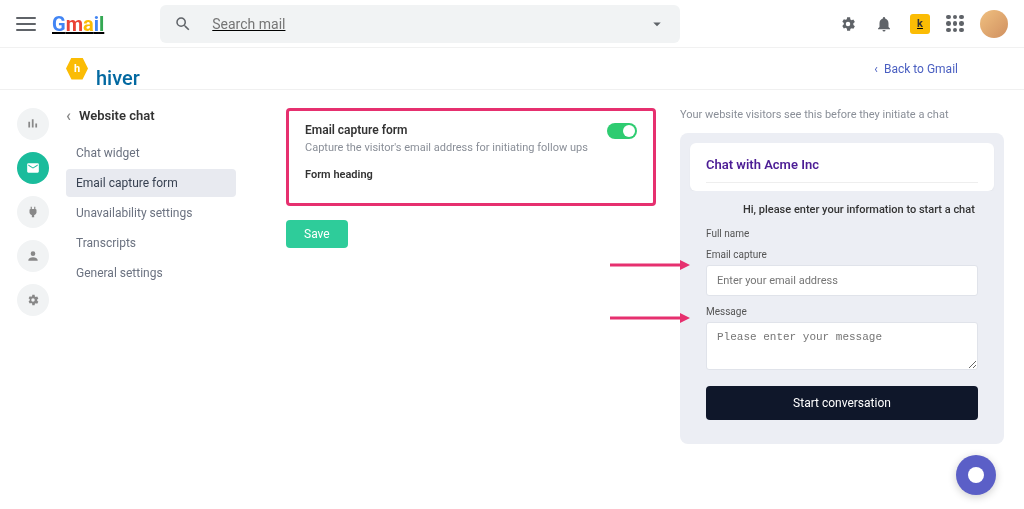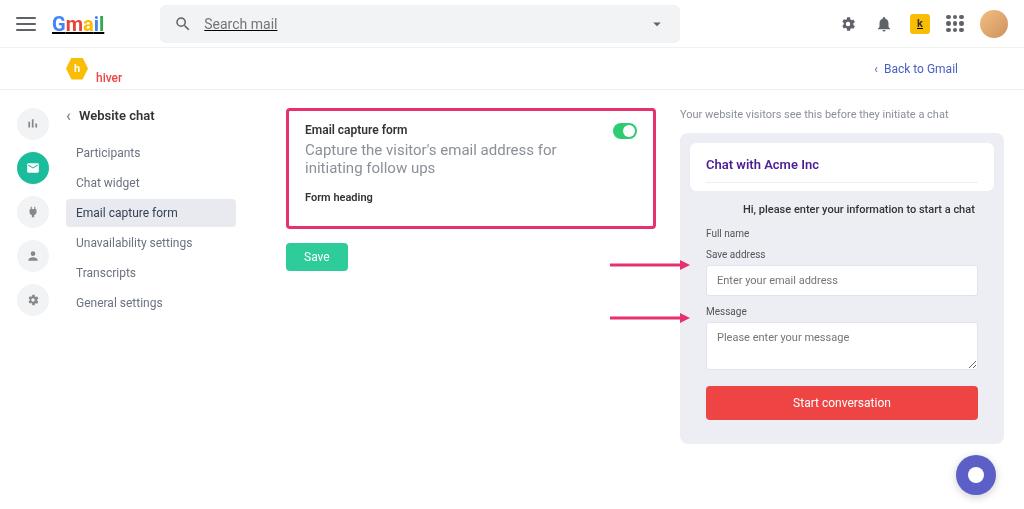--- a/index.html
+++ b/index.html
@@ -8,67 +8,67 @@
 .hamburger { width: 20px; height: 14px; display: flex; flex-direction: column; justify-content: space-between; margin-right: 16px; cursor: pointer; }
 .hamburger span { height: 2px; background: #5f6368; border-radius: 1px; }
 .gmail-logo { display: flex; align-items: center; gap: 4px; font-size: 19px; color: #5f6368; font-weight: 400; }
 .gmail-m { font-weight: bold; font-size: 20px; }
 .gmail-m .r { color: #ea4335; }
 .gmail-m .b { color: #4285f4; }
 .gmail-m .y { color: #fbbc04; }
 .gmail-m .g { color: #34a853; }
 .search-bar { margin-left: 56px; background: #f1f3f4; border-radius: 6px; height: 38px; width: 520px; display: flex; align-items: center; padding: 0 14px; }
 .search-bar svg { width: 18px; height: 18px; fill: #5f6368; }
-.search-bar input { border: none; background: transparent; outline: none; margin-left: 12px; font-size: 14px; flex: 1; color: #5f6368; }
+.search-bar input { border: none; background: transparent; outline: none; margin-left: 20px; font-size: 14px; flex: 1; color: #5f6368; }
 .search-bar .dropdown { margin-left: auto; }
 .header-icons { margin-left: auto; display: flex; align-items: center; gap: 16px; }
 .header-icon { width: 20px; height: 20px; display: flex; align-items: center; justify-content: center; cursor: pointer; }
 .header-icon svg { width: 18px; height: 18px; fill: #5f6368; }
 .badge-k { width: 20px; height: 20px; background: #fbbc04; border-radius: 3px; display: flex; align-items: center; justify-content: center; font-size: 11px; font-weight: bold; color: #333; }
 .apps-grid { width: 18px; height: 18px; display: grid; grid-template-columns: repeat(3,1fr); grid-template-rows: repeat(3,1fr); gap: 2px; }
 .apps-grid span { background: #5f6368; border-radius: 50%; }
 .avatar { width: 28px; height: 28px; border-radius: 50%; background: linear-gradient(135deg,#f0c080,#d09060); }
 .hiver-bar { height: 42px; display: flex; align-items: center; padding: 0 66px; border-bottom: 1px solid #f0f0f0; }
 .hiver-logo { display: flex; align-items: center; gap: 8px; }
 .hiver-hex { width: 22px; height: 22px; background: #fbbc04; clip-path: polygon(25% 0,75% 0,100% 50%,75% 100%,25% 100%,0 50%); display:flex; align-items:center; justify-content:center; font-size:11px; font-weight:bold; color:#fff;}
-.hiver-logo span.txt { font-size: 12px; color: #ef4444; font-weight: 500; margin-top: 19px; }
+.hiver-logo span.txt { font-size: 20px; color: #0369a1; font-weight: 500; margin-top: 19px; }
 .back-link { margin-left: auto; color: #4a5fc1; font-size: 12px; display: flex; align-items: center; gap: 6px; cursor: pointer; }
 .main { display: flex; padding-top: 6px; }
 .icon-rail { width: 66px; display: flex; flex-direction: column; align-items: center; gap: 12px; padding-top: 12px; }
 .rail-btn { width: 32px; height: 32px; border-radius: 50%; background: #f1f3f4; display: flex; align-items: center; justify-content: center; cursor: pointer; }
 .rail-btn.active { background: #1abc9c; }
 .rail-btn svg { width: 14px; height: 14px; fill: #888; }
 .rail-btn.active svg { fill: #fff; }
 .sidebar { width: 170px; padding-top: 10px; }
 .sidebar-title { font-size: 13px; font-weight: 600; color: #333; margin-bottom: 14px; display: flex; align-items: center; gap: 8px; cursor: pointer; }
 .sidebar-title .chev { font-size: 16px; color: #888; }
 .sidebar-item { font-size: 12px; color: #6b7280; padding: 7px 10px; margin-bottom: 2px; border-radius: 4px; cursor: pointer; }
 .sidebar-item.active { background: #e8eaf0; color: #374151; }
 .content { flex: 1; padding: 12px 20px 0 50px; display: flex; gap: 24px; }
 .form-area { width: 370px; }
 .highlight-box { border: 3px solid #e6306f; border-radius: 4px; padding: 12px 16px 16px; }
 .section-head { display: flex; justify-content: space-between; align-items: flex-start; }
 .section-head h3 { font-size: 12px; font-weight: 600; color: #333; margin-bottom: 4px; }
-.section-head p { font-size: 15px; color: #8a8f98; }
+.section-head p { font-size: 11px; color: #8a8f98; }
 .toggle { width: 30px; height: 16px; background: #2ecc71; border-radius: 10px; position: relative; cursor: pointer; }
 .toggle::after { content: ""; position: absolute; right: 2px; top: 2px; width: 12px; height: 12px; background: #fff; border-radius: 50%; }
 .field-label { font-size: 11px; font-weight: 600; color: #333; margin-top: 14px; margin-bottom: 6px; }
 .text-input { width: 100%; border: 1px solid #d8dbe0; border-radius: 4px; padding: 8px 10px; font-size: 11px; color: #555; outline: none; }
 .save-btn { margin-top: 14px; background: #2ecc9a; color: #fff; border: none; border-radius: 4px; padding: 7px 18px; font-size: 12px; cursor: pointer; }
 .preview-col { flex: 1; }
 .preview-hint { text-align: left; font-size: 11px; color: #8a8f98; margin-bottom: 12px; }
 .preview-wrap { background: #eceef4; border-radius: 8px; padding: 10px; }
 .preview-card { background: #fff; border-radius: 6px; padding: 14px 16px 8px; box-shadow: 0 1px 2px rgba(0,0,0,0.04); }
 .preview-card h4 { font-size: 13px; font-weight: 600; color: #4c1d95; padding-bottom: 10px; border-bottom: 1px solid #eee; }
 .preview-body { background: #eceef4; margin-top: 0; padding: 12px 16px 14px; border-radius: 0 0 6px 6px; }
 .preview-sub { font-size: 11px; color: #333; font-weight: 500; margin-bottom: 12px; padding-left: 37px; }
 .plabel { font-size: 10px; color: #555; margin-bottom: 5px; margin-top: 10px; }
 .pinput { width: 100%; background: #fff; border: 1px solid #e0e3ea; border-radius: 3px; padding: 8px 10px; font-size: 11px; color: #999; }
-.ptextarea { min-height: 48px; }
-.start-btn { margin-top: 12px; width: 100%; background: #ef4444; color: #fff; border: none; border-radius: 4px; padding: 10px; font-size: 12px; cursor: pointer; }
+.ptextarea { min-height: 48px; font-family: Liberation Mono, monospace; }
+.start-btn { margin-top: 12px; width: 100%; background: #0f172a; color: #fff; border: none; border-radius: 4px; padding: 10px; font-size: 12px; cursor: pointer; }
 .chat-fab { position: absolute; right: 28px; bottom: 14px; width: 40px; height: 40px; border-radius: 50%; background: #5b5fc7; display:flex; align-items:center; justify-content:center; cursor:pointer; box-shadow: 0 2px 8px rgba(0,0,0,0.2); }
 .chat-fab .bubble { width: 16px; height: 16px; background: #fff; border-radius: 50%; }
 .arrow { position: absolute; height: 10px; }
 .arrow.a1 { left: 610px; top: 255px; width: 80px; }
 .arrow.a2 { left: 610px; top: 308px; width: 80px; }
 .arrow svg { width: 100%; height: 100%; }
 </style>
 </head>
 <body>
 
@@ -155,21 +155,20 @@
           <path d="M19.14 12.94a7.07 7.07 0 000-1.88l2.03-1.58-2-3.46-2.39.96a7.03 7.03 0 00-1.62-.94L14.8 3h-4l-.36 2.54c-.58.24-1.12.55-1.62.94l-2.39-.96-2 3.46 2.03 1.58a7.07 7.07 0 000 1.88L4.43 14.5l2 3.46 2.39-.96c.5.39 1.04.7 1.62.94L10.8 21h4l.36-2.54c.58-.24 1.12-.55 1.62-.94l2.39.96 2-3.46-2.03-1.58zM12 15a3 3 0 110-6 3 3 0 010 6z"></path>
         </svg>
       </div>
   </div>
 
   <div class="sidebar">
     <div class="sidebar-title">
       <span class="chev">‹</span>
       <span>Website chat</span>
     </div>
-    <div class="sidebar-item">Participants</div>
     <div class="sidebar-item">Chat widget</div>
     <div class="sidebar-item active">Email capture form</div>
     <div class="sidebar-item">Unavailability settings</div>
     <div class="sidebar-item">Transcripts</div>
     <div class="sidebar-item">General settings</div>
   </div>
 
   <div class="content">
     <div class="form-area">
       <div class="highlight-box">
@@ -187,21 +186,21 @@
 
     <div class="preview-col">
       <div class="preview-hint">Your website visitors see this before they initiate a chat</div>
       <div class="preview-wrap">
         <div class="preview-card">
           <h4>Chat with Acme Inc</h4>
         </div>
         <div class="preview-body">
           <div class="preview-sub">Hi, please enter your information to start a chat</div>
           <div class="plabel">Full name</div>
-          <div class="plabel">Save address</div>
+          <div class="plabel">Email capture</div>
           <input class="pinput" placeholder="Enter your email address" style="">
           <div class="plabel">Message</div>
           <textarea class="pinput ptextarea" placeholder="Please enter your message" style=""></textarea>
           <button class="start-btn">Start conversation</button>
         </div>
       </div>
     </div>
   </div>
 </div>
 

